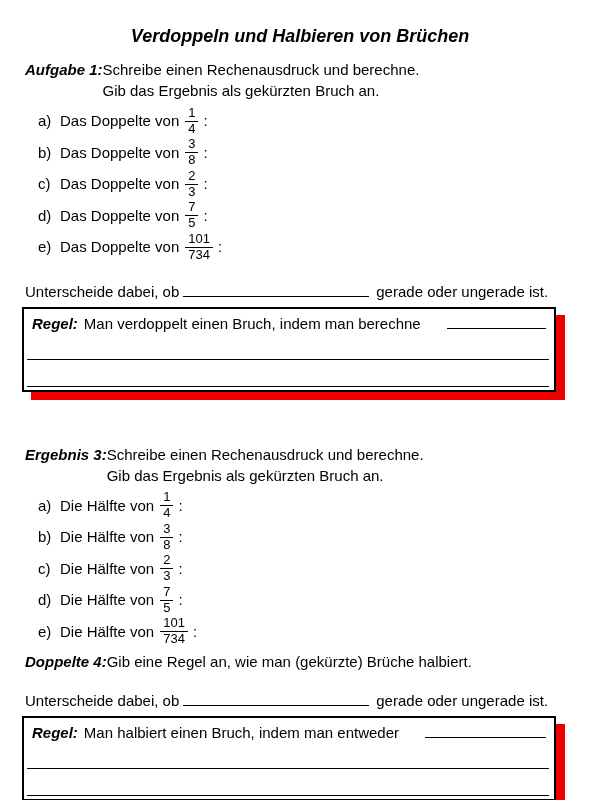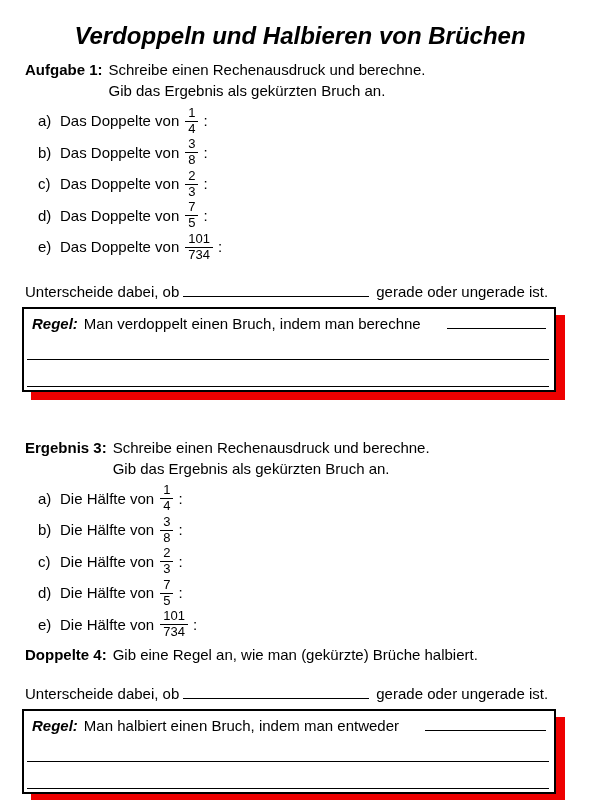--- a/index.html
+++ b/index.html
@@ -8,37 +8,37 @@
     background: #ffffff;
     color: #000000;
     font-family: "Liberation Sans", sans-serif;
     font-size: 15px;
     overflow: hidden;
   }
   .sheet { padding-top: 25px; }
 
   .page-title {
     text-align: center;
-    font-size: 24px;
+    font-size: 18px;
     font-weight: bold;
     font-style: italic;
     line-height: 22px;
     margin: 0 0 12px 0;
   }
 
   .task-head {
     display: flex;
     align-items: flex-start;
     margin: 0 25px;
     line-height: 21px;
   }
   .task-label {
     font-weight: bold;
+    font-style: italic;
     white-space: nowrap;
-    margin-right: 6px;
   }
   .task-instruction { }
 
   .items { margin: 4px 0 0 38px; }
   .item { display: flex; align-items: center; height: 31.5px; }
   .item .letter { width: 22px; flex: 0 0 22px; }
   .frac {
     display: inline-flex;
     flex-direction: column;
     font-size: 13px;
@@ -56,21 +56,21 @@
     width: 186px;
     height: 14px;
     border-bottom: 1.5px solid #000;
     margin: 0 7px 0 4px;
     vertical-align: baseline;
   }
 
   .rule-box {
     border: 2px solid #000;
     background: #fff;
-    margin: 5px 44px 3px 22px;
+    margin: 5px 44px 10px 22px;
     position: relative;
   }
   .rule-row {
     display: flex;
     align-items: baseline;
     padding: 6px 8px 0 8px;
     line-height: 18px;
   }
   .rule-label {
     font-weight: bold;

